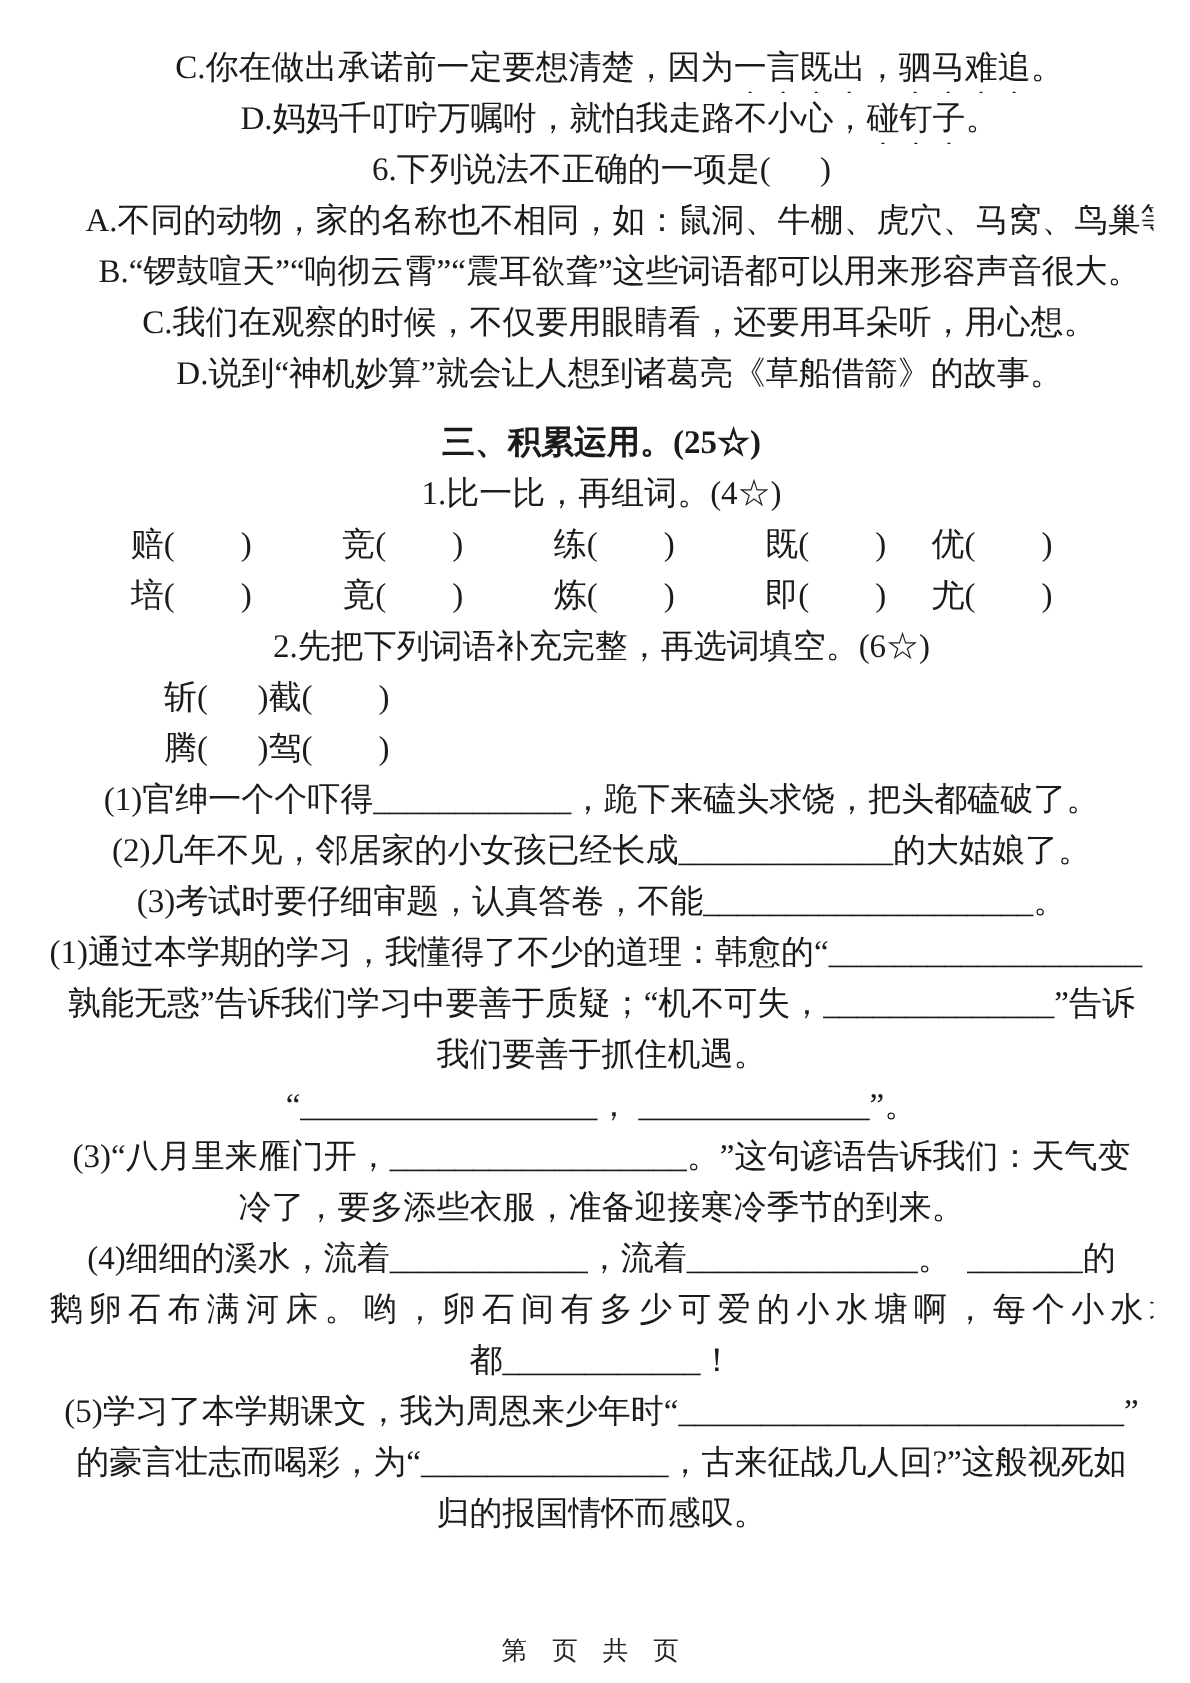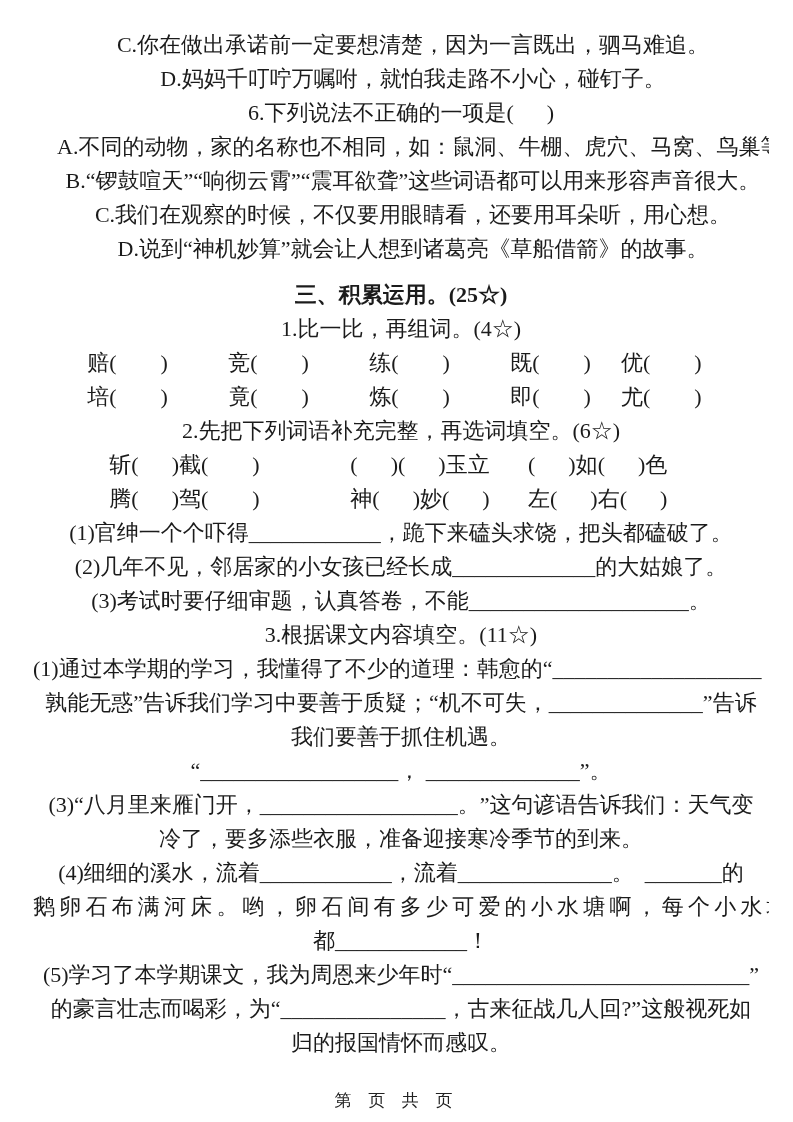--- a/index.html
+++ b/index.html
@@ -24,21 +24,21 @@
   .gap-above { margin-top: 12px; }
   .emph {
     -webkit-text-emphasis: filled dot;
     text-emphasis: filled dot;
     -webkit-text-emphasis-position: under;
     text-emphasis-position: under right;
   }
   .pairs-row { display: flex; padding-left: 24px; }
   .pairs-row > span { width: 141px; flex: 0 0 auto; }
   .pairs-row > span:last-child { width: auto; }
-  .groups-row { display: flex; padding-left: 24px; }
+  .groups-row { display: flex; padding-left: 24px; flex-direction: column; }
   .groups-row > .g1 { width: 255px; flex: 0 0 auto; }
   .groups-row > .g2 { width: 216px; flex: 0 0 auto; }
   .spread { letter-spacing: 4.2px; }
   .footer {
     position: absolute;
     left: 0; bottom: 10px;
     width: 793px;
     text-align: center;
     font-family: "Liberation Sans", "DejaVu Sans", sans-serif;
     font-size: 17px;
@@ -86,21 +86,20 @@
   </div>
   <div class="line groups-row">
     <span class="g1">腾(&nbsp;&nbsp;&nbsp;&nbsp;&nbsp;&nbsp;)驾(&nbsp;&nbsp;&nbsp;&nbsp;&nbsp;&nbsp;&nbsp;&nbsp;)</span>
     <span class="g2">神(&nbsp;&nbsp;&nbsp;&nbsp;&nbsp;&nbsp;)妙(&nbsp;&nbsp;&nbsp;&nbsp;&nbsp;&nbsp;)</span>
     <span class="g3">左(&nbsp;&nbsp;&nbsp;&nbsp;&nbsp;&nbsp;)右(&nbsp;&nbsp;&nbsp;&nbsp;&nbsp;&nbsp;)</span>
   </div>
   <div class="line">(1)官绅一个个吓得____________，跪下来磕头求饶，把头都磕破了。</div>
   <div class="line">(2)几年不见，邻居家的小女孩已经长成_____________的大姑娘了。</div>
   <div class="line">(3)考试时要仔细审题，认真答卷，不能____________________。</div>
 
-  <div class="line">3.根据课文内容填空。(11☆)</div>
   <div class="line">(1)通过本学期的学习，我懂得了不少的道理：韩愈的“___________________，</div>
   <div class="line">孰能无惑”告诉我们学习中要善于质疑；“机不可失，______________”告诉</div>
   <div class="line">我们要善于抓住机遇。</div>
   <div class="line">“__________________，&nbsp;______________”。</div>
   <div class="line">(3)“八月里来雁门开，__________________。”这句谚语告诉我们：天气变</div>
   <div class="line">冷了，要多添些衣服，准备迎接寒冷季节的到来。</div>
   <div class="line">(4)细细的溪水，流着____________，流着______________。&nbsp;&nbsp;_______的</div>
   <div class="line spread">鹅卵石布满河床。哟，卵石间有多少可爱的小水塘啊，每个小水塘</div>
   <div class="line">都____________！</div>
   <div class="line">(5)学习了本学期课文，我为周恩来少年时“___________________________”</div>

